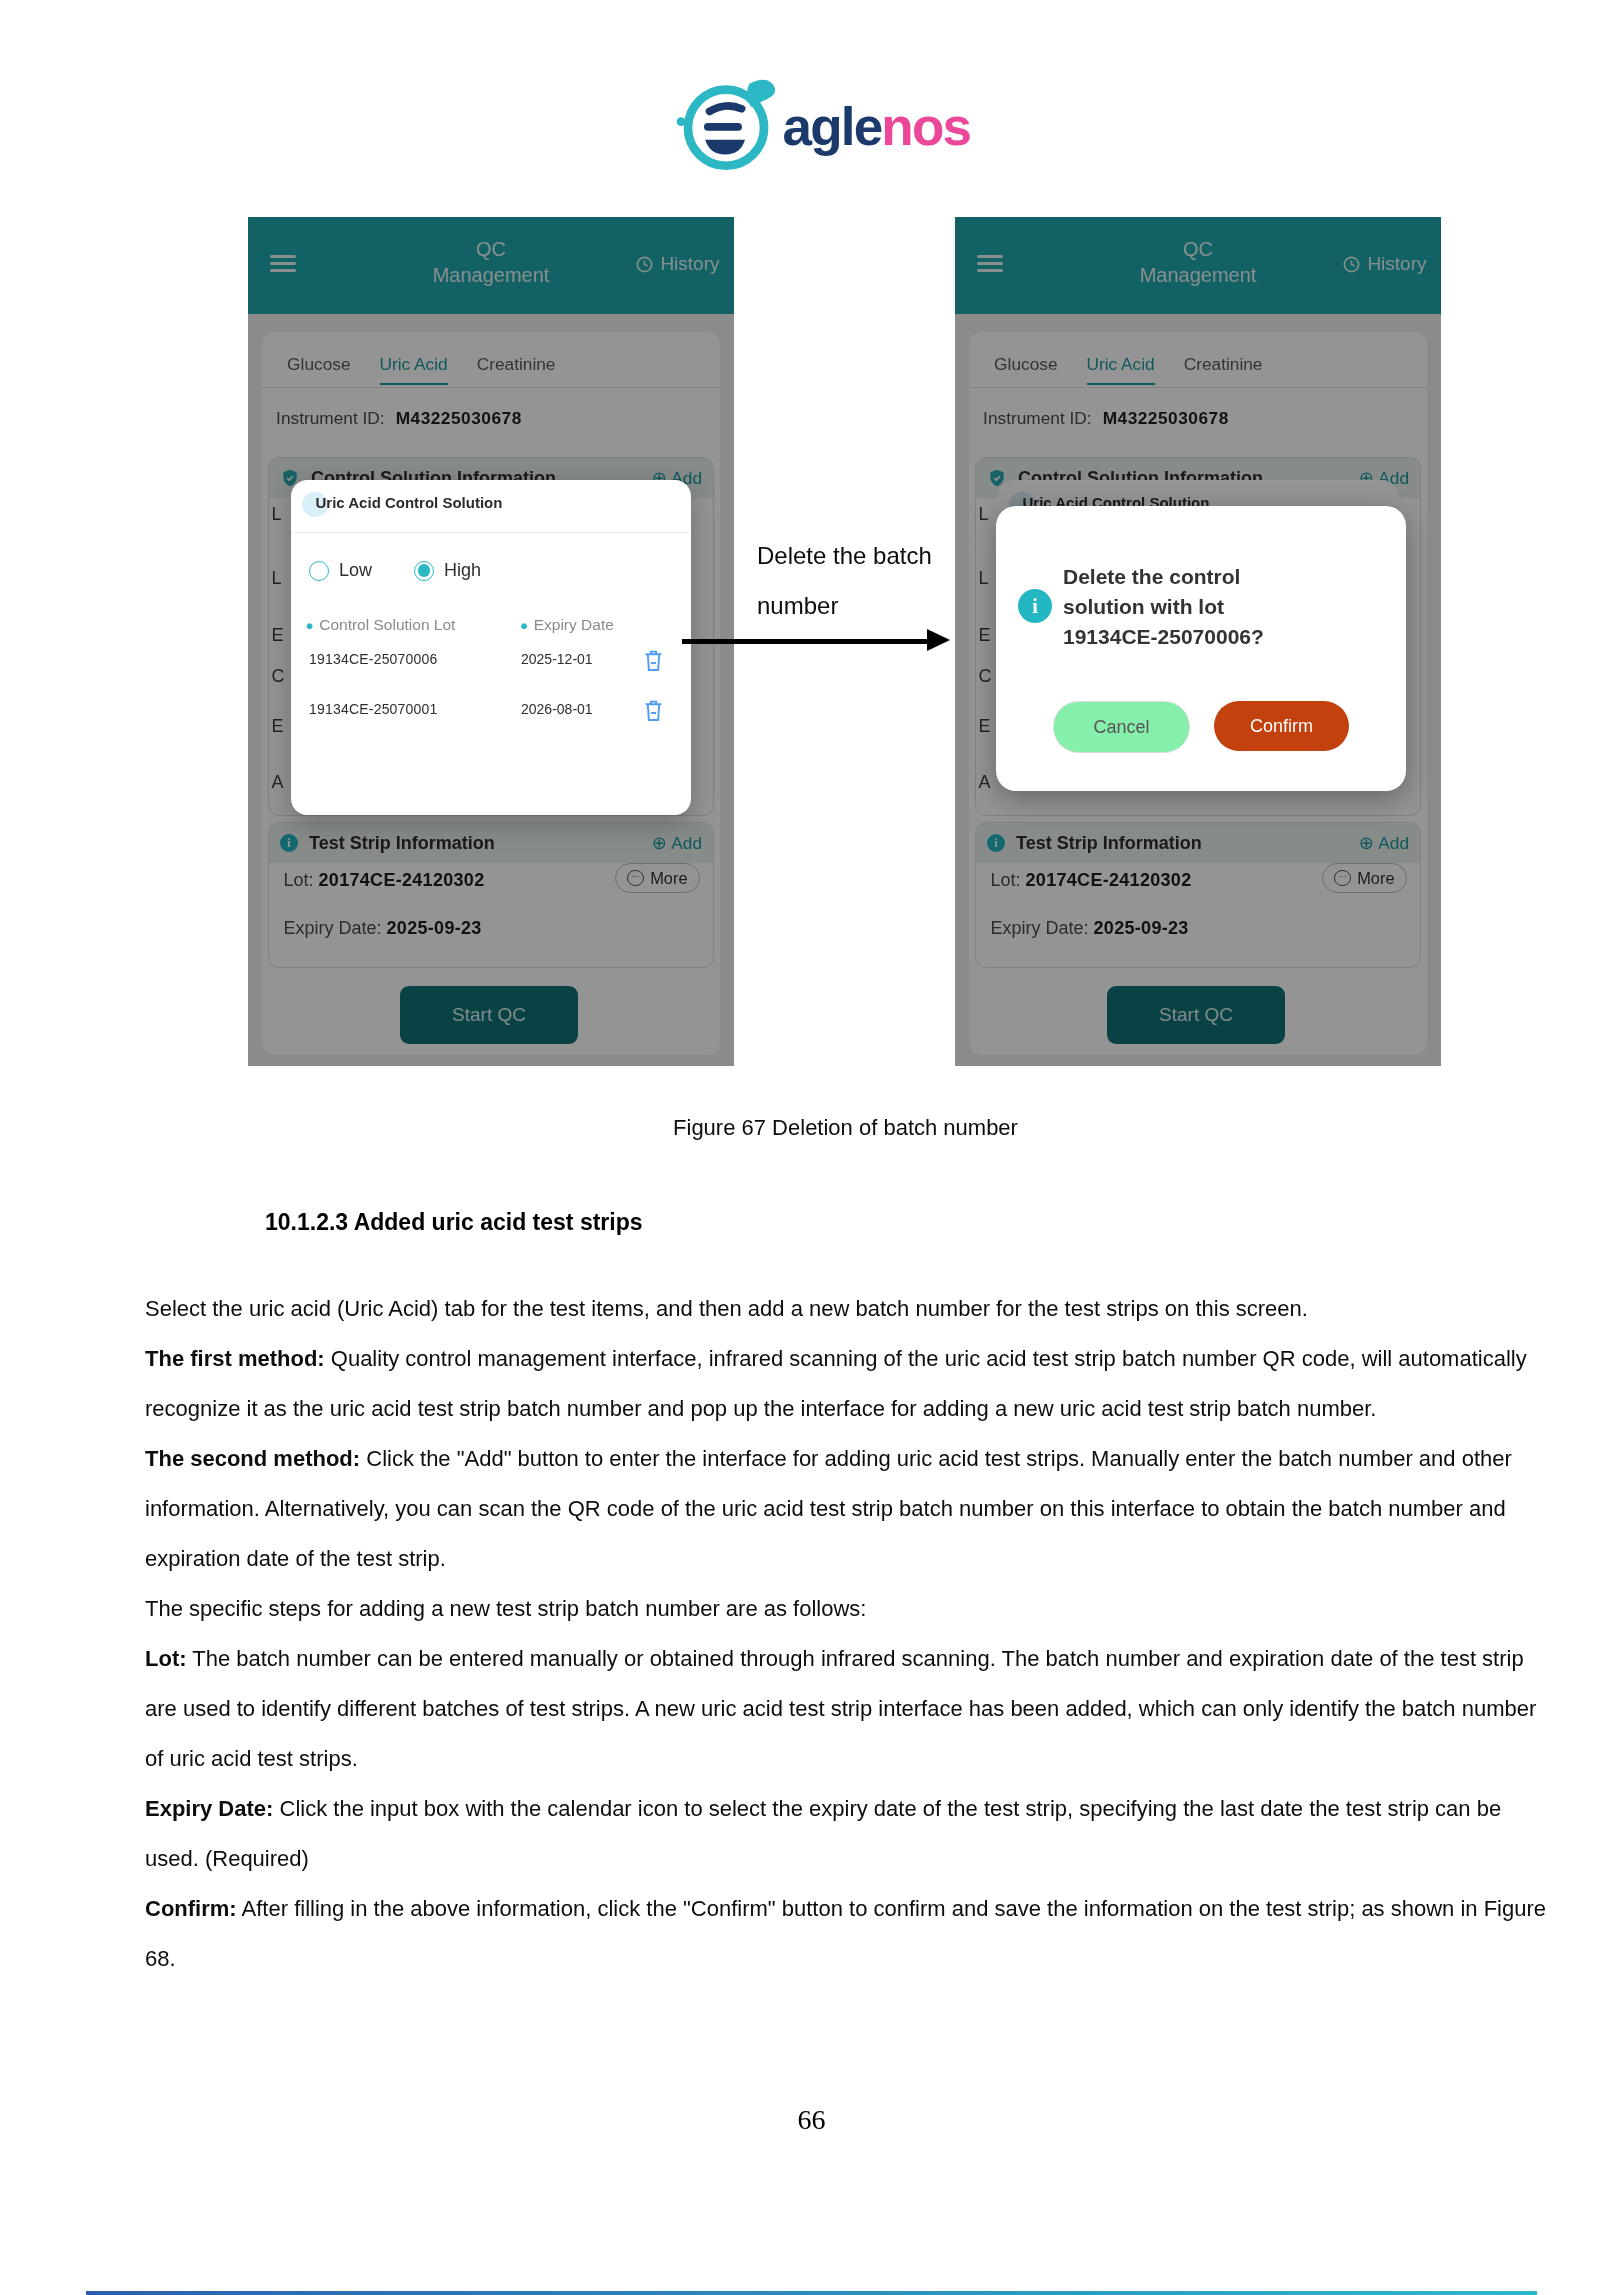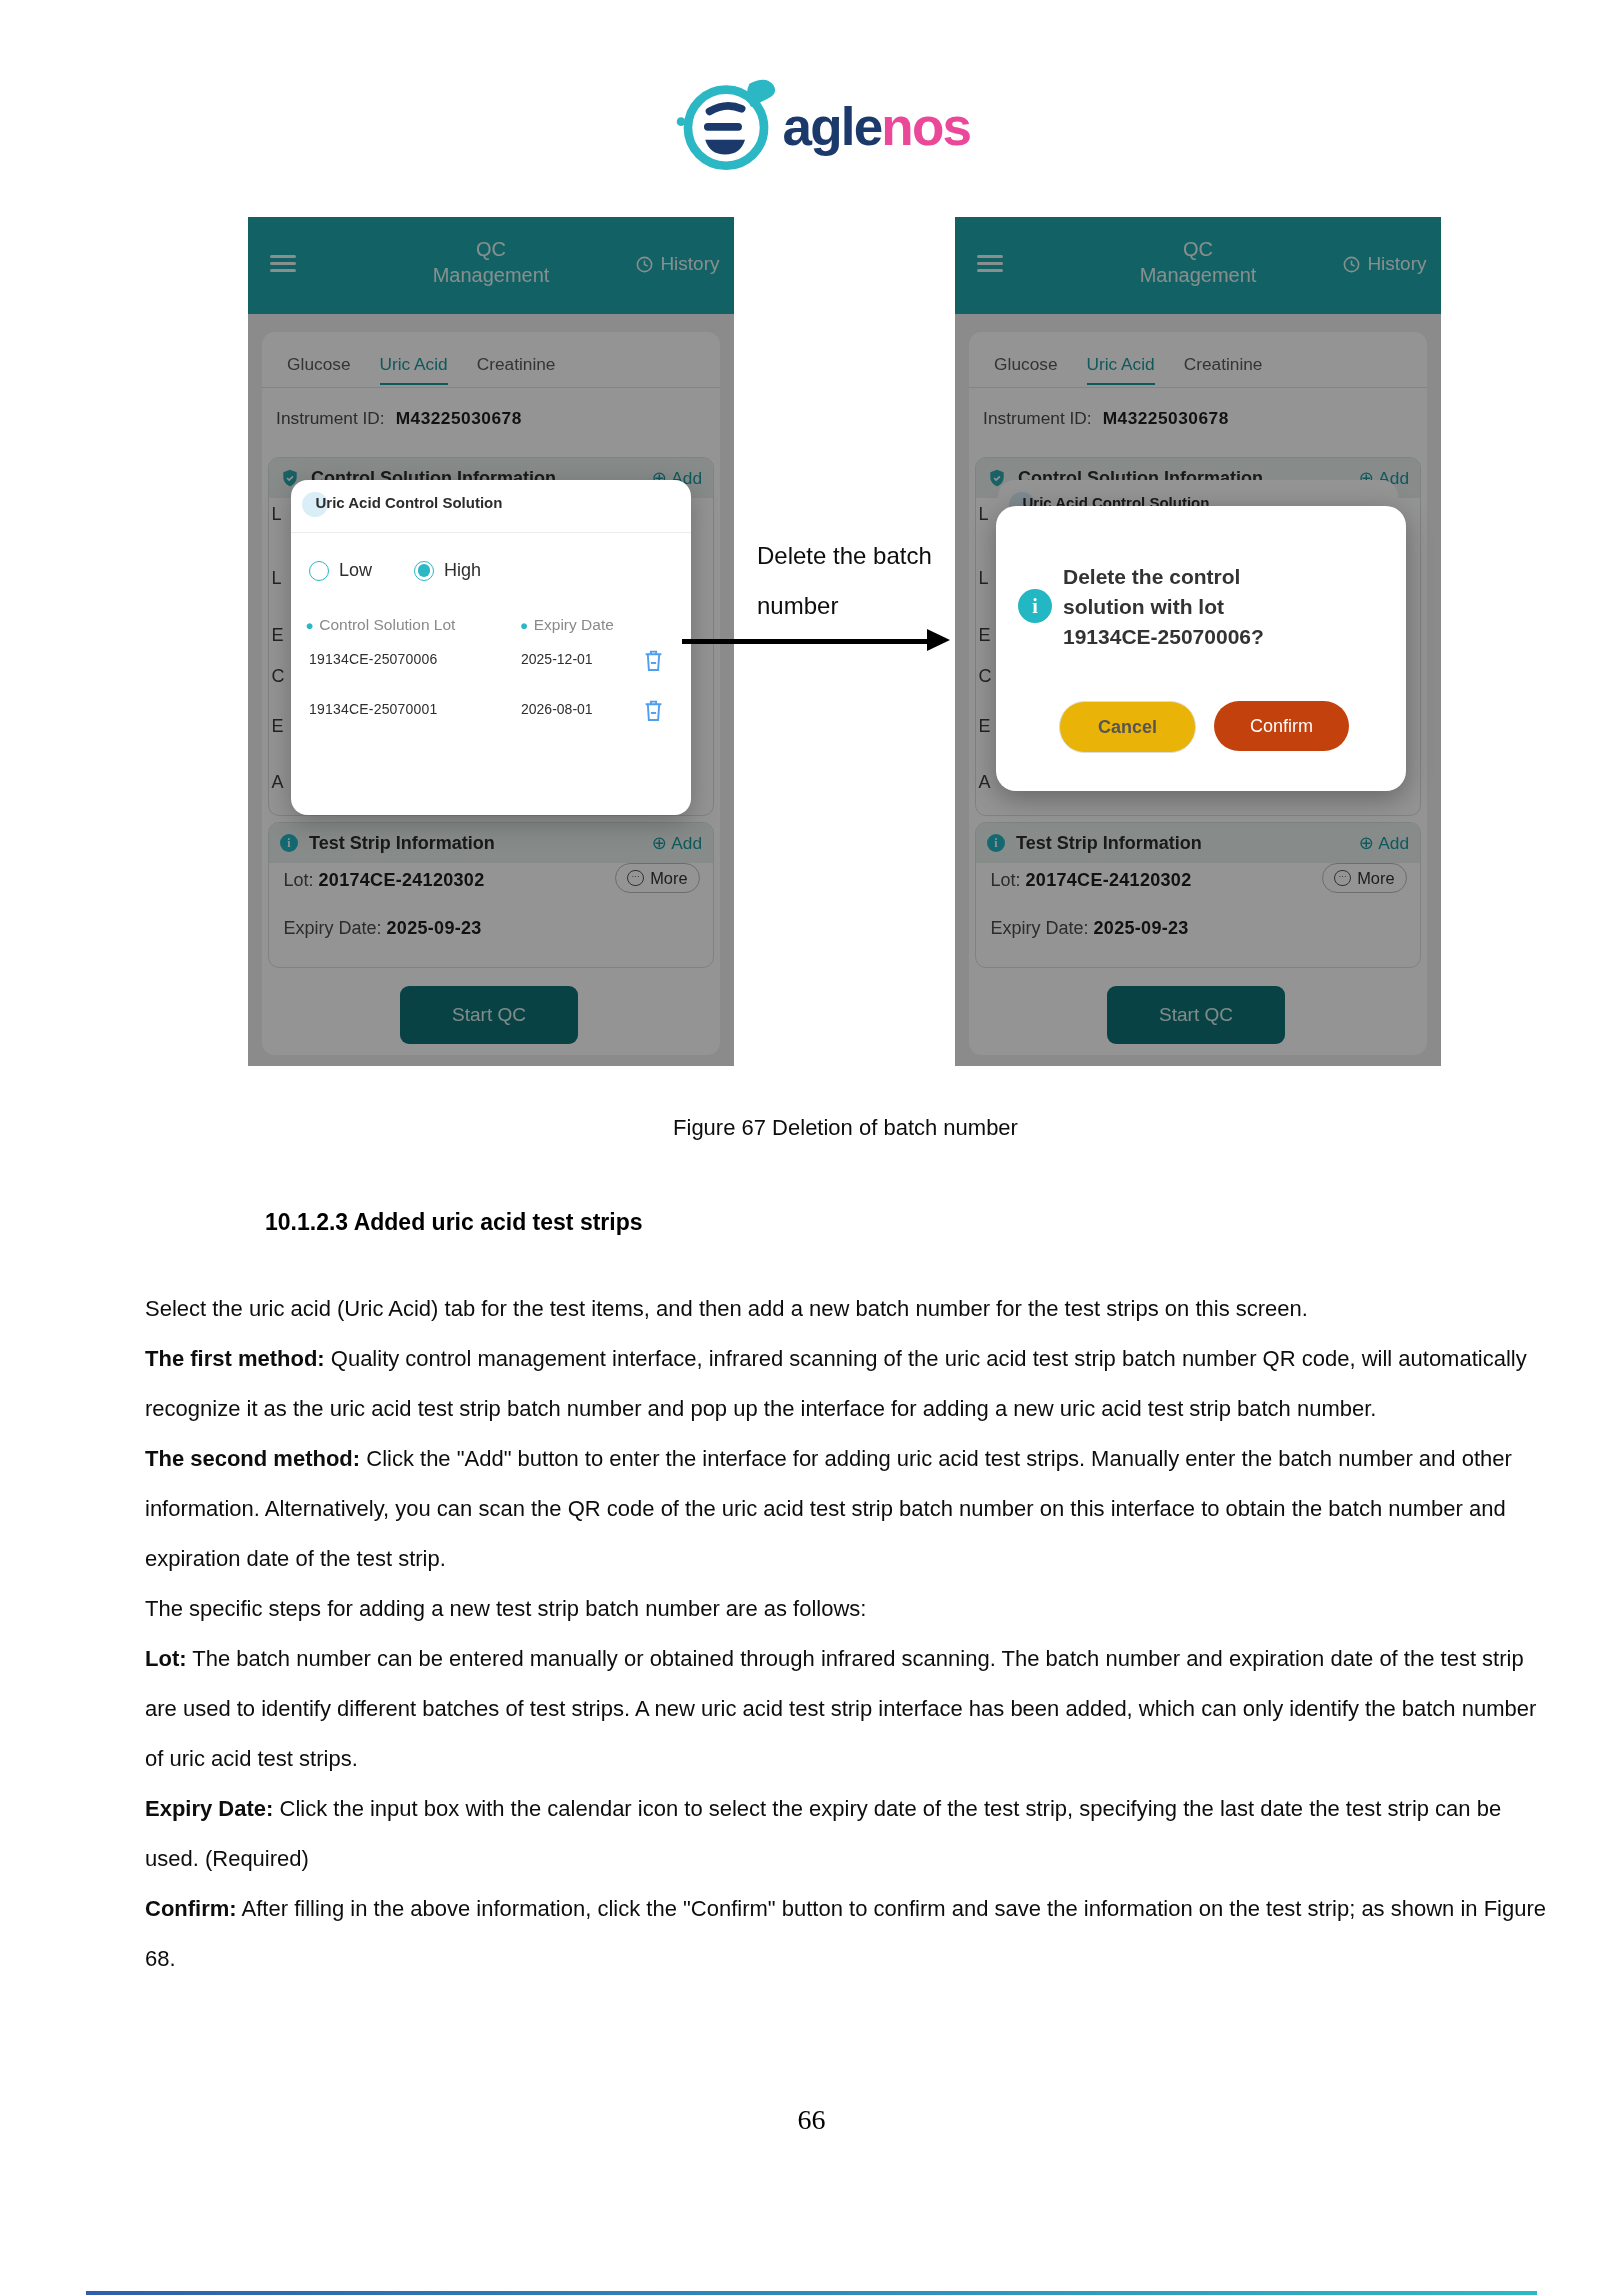--- a/index.html
+++ b/index.html
@@ -72,21 +72,21 @@
 
   
   .dlg2{position:absolute;left:41px;top:289px;width:410px;height:285px;background:#fff;border-radius:20px;z-index:4;
         box-shadow:0 7.3px 27px rgba(0,0,0,.3);}
   .info-circ{position:absolute;left:22px;top:83px;width:34px;height:34px;border-radius:50%;background:#23b6c3;
              color:#fff;font-size:20px;font-weight:bold;display:flex;align-items:center;justify-content:center;
              font-family:"Liberation Serif", serif;}
   .dlg2-msg{position:absolute;left:67px;top:56px;width:300px;font-size:21px;font-weight:bold;color:#333;line-height:30px;}
   .btn{position:absolute;top:195px;height:50px;border-radius:25.5px;font-size:18px;display:flex;
        align-items:center;justify-content:center;cursor:pointer;}
-  .btn-cancel{left:63px;width:135px;background:#eab308;border:1.4px solid #ddd;color:#555;font-weight:bold;}
+  .btn-cancel{left:57px;width:135px;background:#86efac;border:1.4px solid #ddd;color:#555;}
   .btn-confirm{left:218px;width:135px;background:#c2410c;color:#fff;}
 
   
   .anno-line{position:absolute;font-size:24px;color:#0d0d0d;z-index:10;}
   .arrow-shaft{position:absolute;left:682px;top:639px;width:247px;height:4.5px;background:#000;z-index:10;}
   .arrow-head{position:absolute;left:927px;top:629px;width:0;height:0;z-index:10;
               border-top:11.8px solid transparent;border-bottom:11.8px solid transparent;border-left:23.6px solid #000;}
 
   
   .caption{position:absolute;left:91px;top:1115px;width:1509px;text-align:center;font-size:22px;color:#0d0d0d;}

